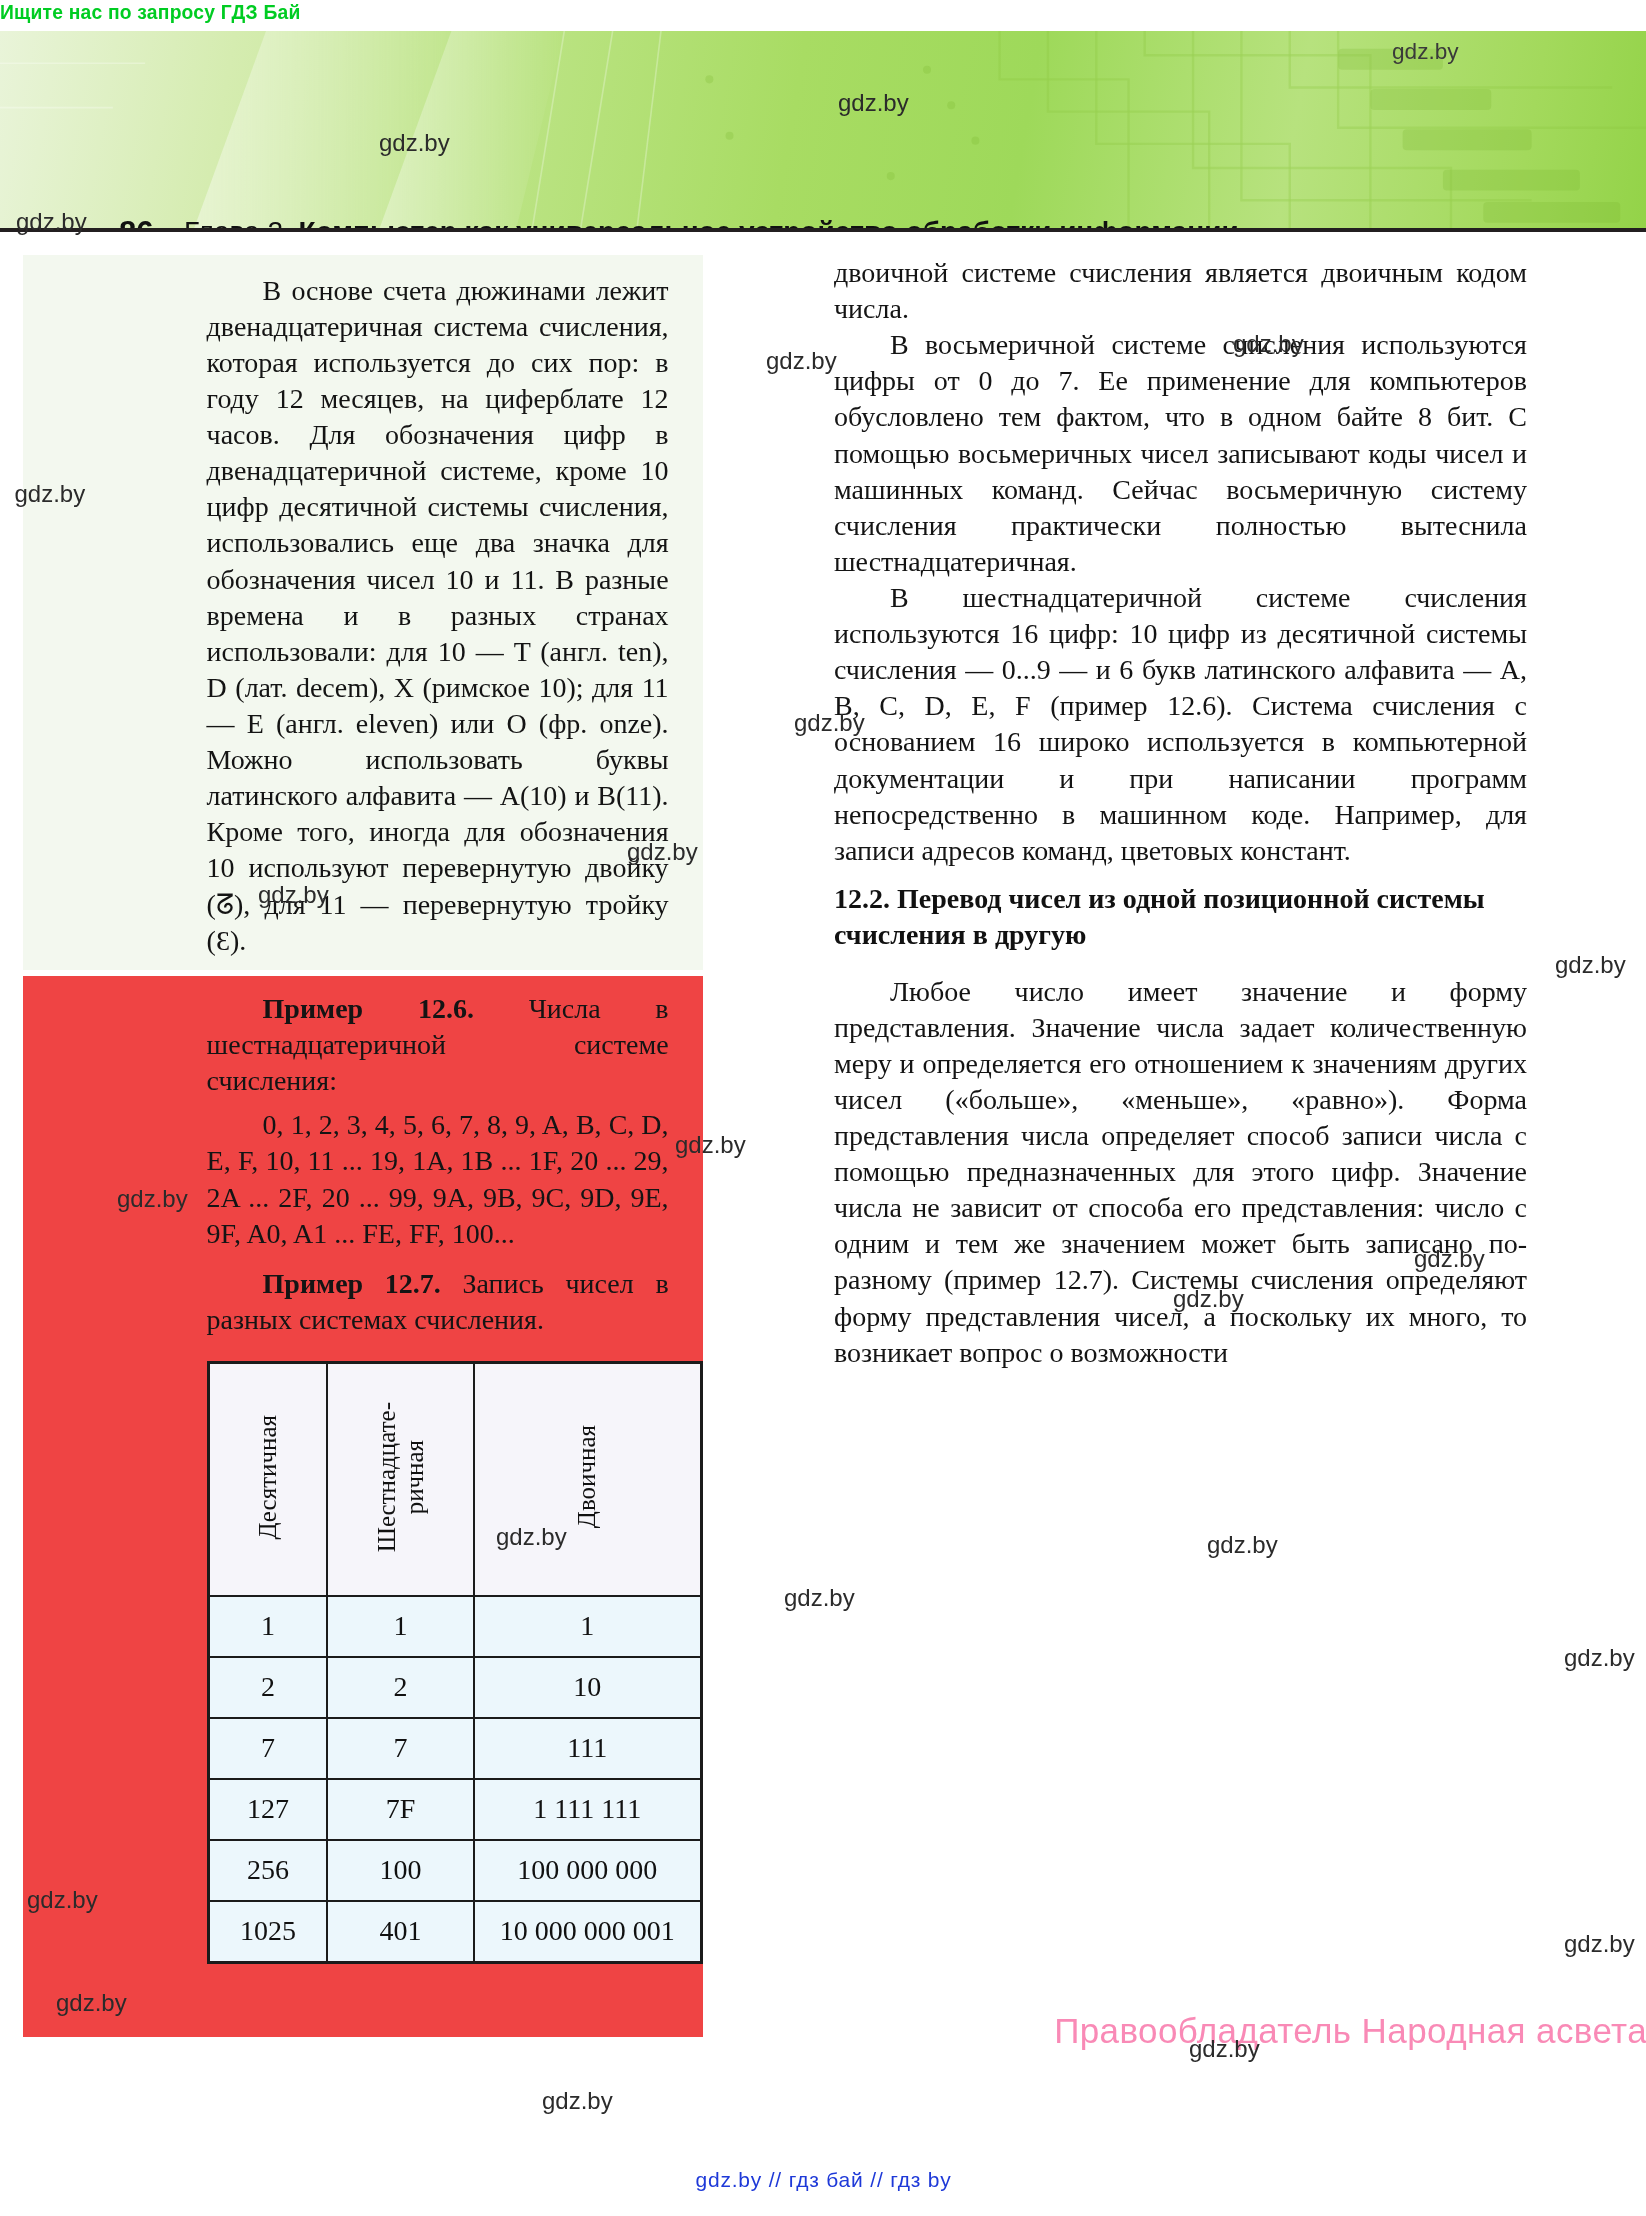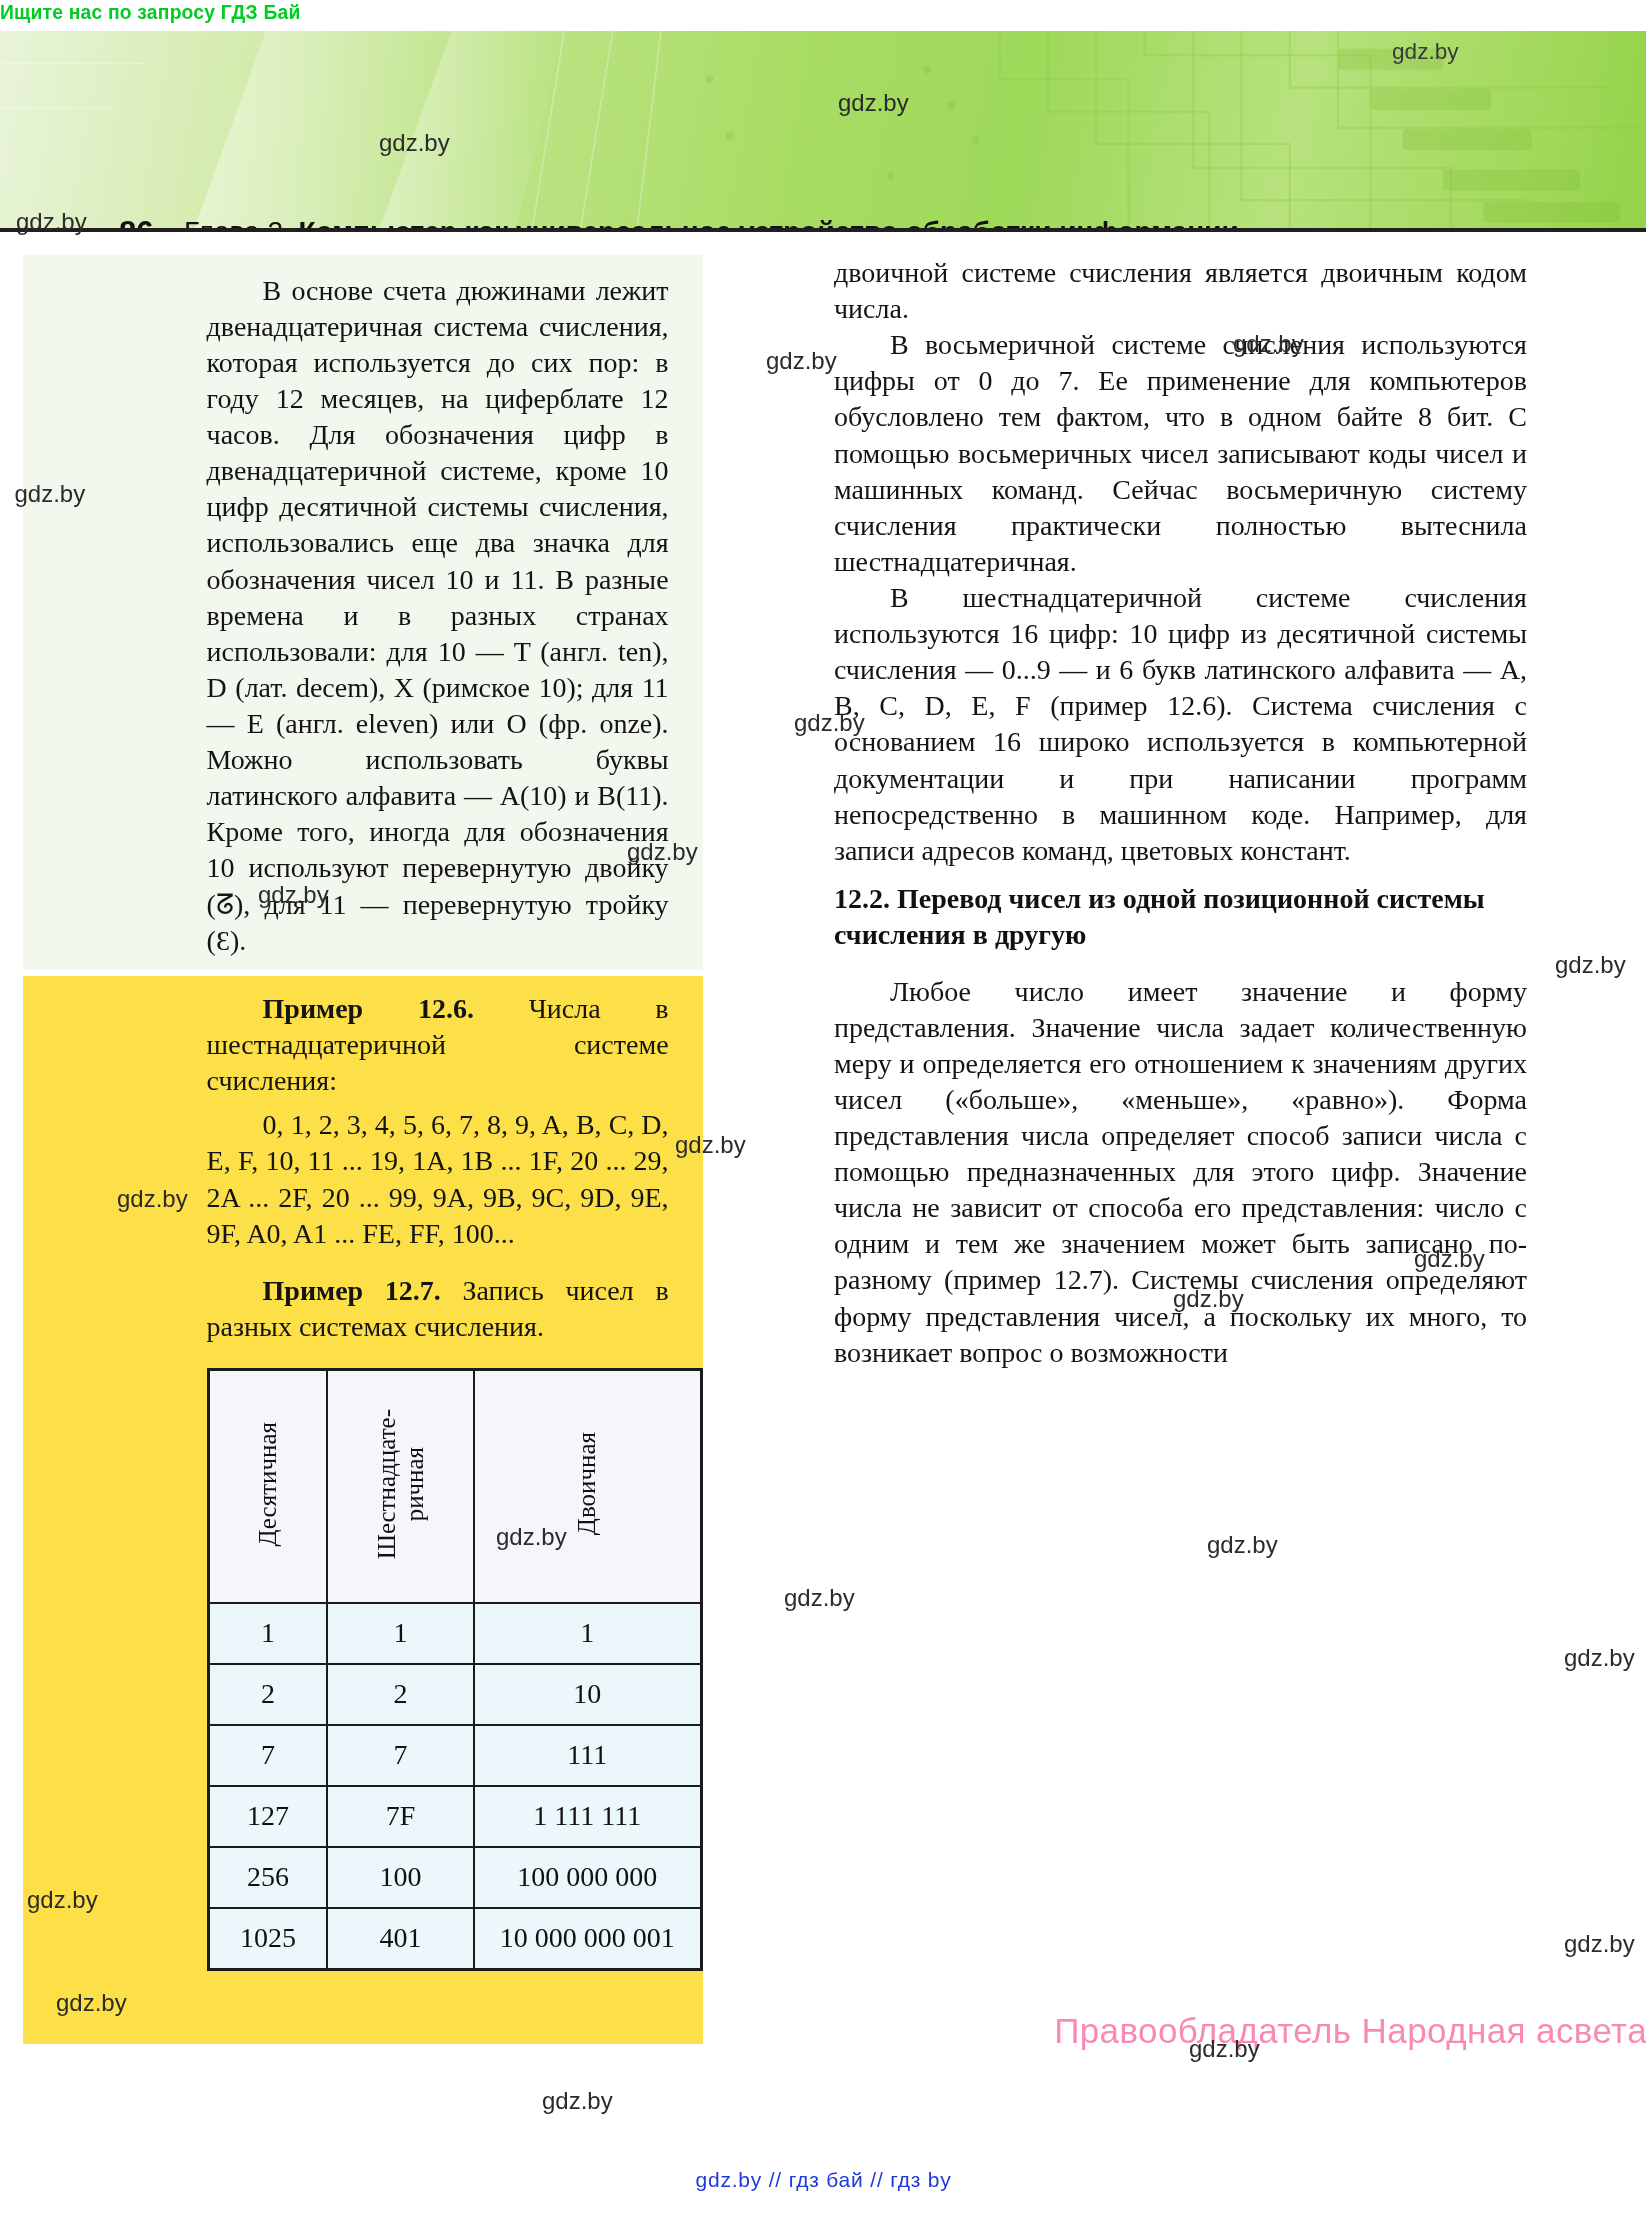--- a/index.html
+++ b/index.html
@@ -17,21 +17,21 @@
   .header-rule{position:absolute;left:0;top:228px;width:1647px;height:4px;background:#231f20;}
   .page-number{position:absolute;left:119px;top:184px;font-family:"Liberation Sans",sans-serif;
     font-weight:bold;font-size:31px;color:#111;}
   .chapter-line{position:absolute;left:184px;top:185px;font-family:"Liberation Sans",sans-serif;font-size:28px;color:#111;white-space:nowrap;}
   .chapter-line b{font-weight:bold;}
 
   
   .col-left{position:absolute;left:22.6px;top:255px;width:680px;}
   .panel{padding:0 0 11.3px 0;}
   .panel-a{background:#f3f8ef;padding-top:17.7px;}
-  .panel-b{background:#fde047;padding-top:14.5px;margin-top:6.4px;padding-bottom:73px;}
+  .panel-b{background:#ef4444;padding-top:14.5px;margin-top:6.4px;padding-bottom:73px;}
 
   .col-right{position:absolute;left:834px;top:255px;width:693px;}
 
   p.txt{margin:0;font-size:28px;line-height:1.29;text-align:justify;
     text-justify:inter-word;color:#141414;}
   p.txt.ind{text-indent:2.0em;}
   .lcol-pad{padding:0 34px 0 184px;}
   .lcol-ex{padding:0 34px 0 184px;}
   b.lead{font-weight:bold;}
 
@@ -120,21 +120,21 @@
     <p class="txt ind lcol-pad">В основе счета дюжинами лежит двенадцатеричная система счисления, которая используется до сих пор: в году 12 месяцев, на циферблате 12 часов. Для обозначения цифр в двенадцатеричной системе, кроме 10 цифр десятичной системы счисления, использовались еще два значка для обозначения чисел 10 и 11. В разные времена и в разных странах использовали: для 10 — T (англ. ten), D (лат. decem), X (римское 10); для 11 — E (англ. eleven) или O (фр. onze). Можно использовать буквы латинского алфавита — A(10) и B(11). Кроме того, иногда для обозначения 10 используют перевернутую двойку (ᘔ), для 11 — перевернутую тройку (Ɛ).</p>
   </div>
 
   <div class="panel panel-b">
     <p class="txt ind lcol-ex">
       <b class="lead">Пример 12.6.</b>
       <span>Числа в шестнадцатеричной системе счисления:</span>
     </p>
     <p class="txt ind lcol-ex" style="margin-top:8px">0, 1, 2, 3, 4, 5, 6, 7, 8, 9, A, B, C, D, E, F, 10, 11 ... 19, 1A, 1B ... 1F, 20 ... 29, 2A ... 2F, 20 ... 99, 9A, 9B, 9C, 9D, 9E, 9F, A0, A1 ... FE, FF, 100...</p>
 
-    <p class="txt ind lcol-ex" style="margin-top:21px">
+    <p class="txt ind lcol-ex" style="margin-top:14px">
       <b class="lead">Пример 12.7.</b>
       <span>Запись чисел в разных системах счисления.</span>
     </p>
 
     <div class="tbl-wrap">
       <table class="nums">
         <thead>
           <tr>
             <th class="c1">
               <span class="vert">Десятичная</span>

